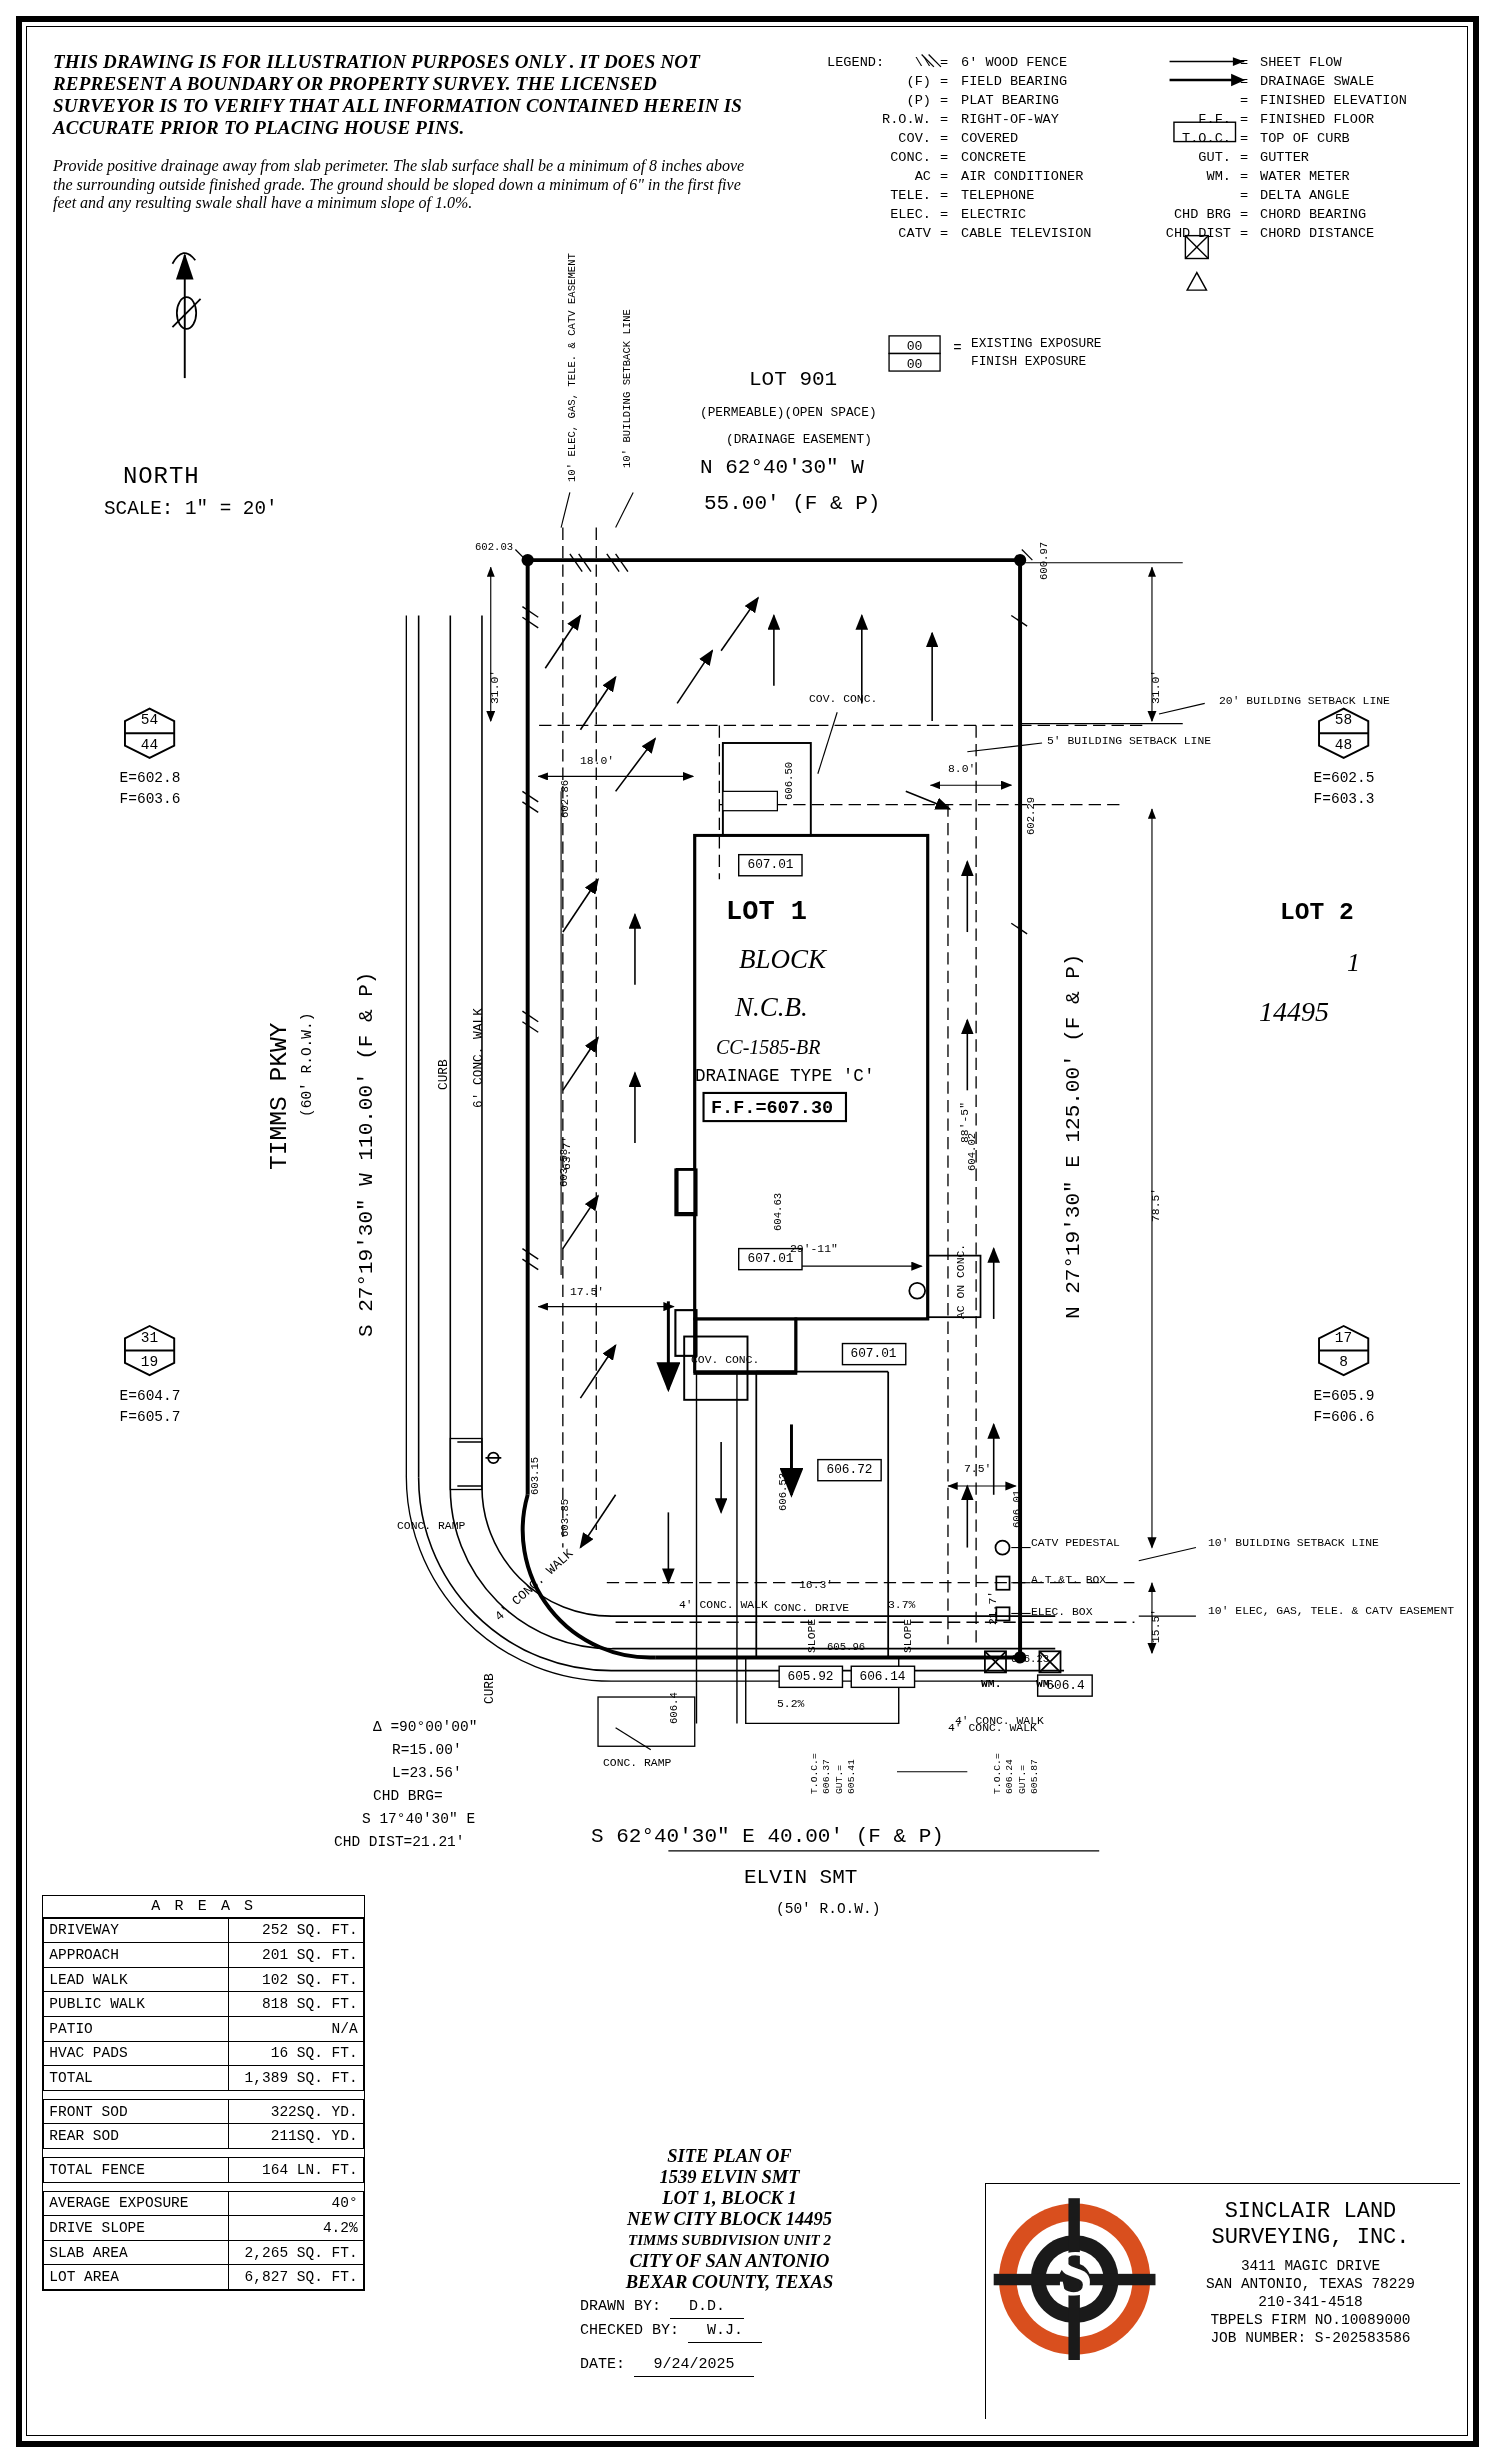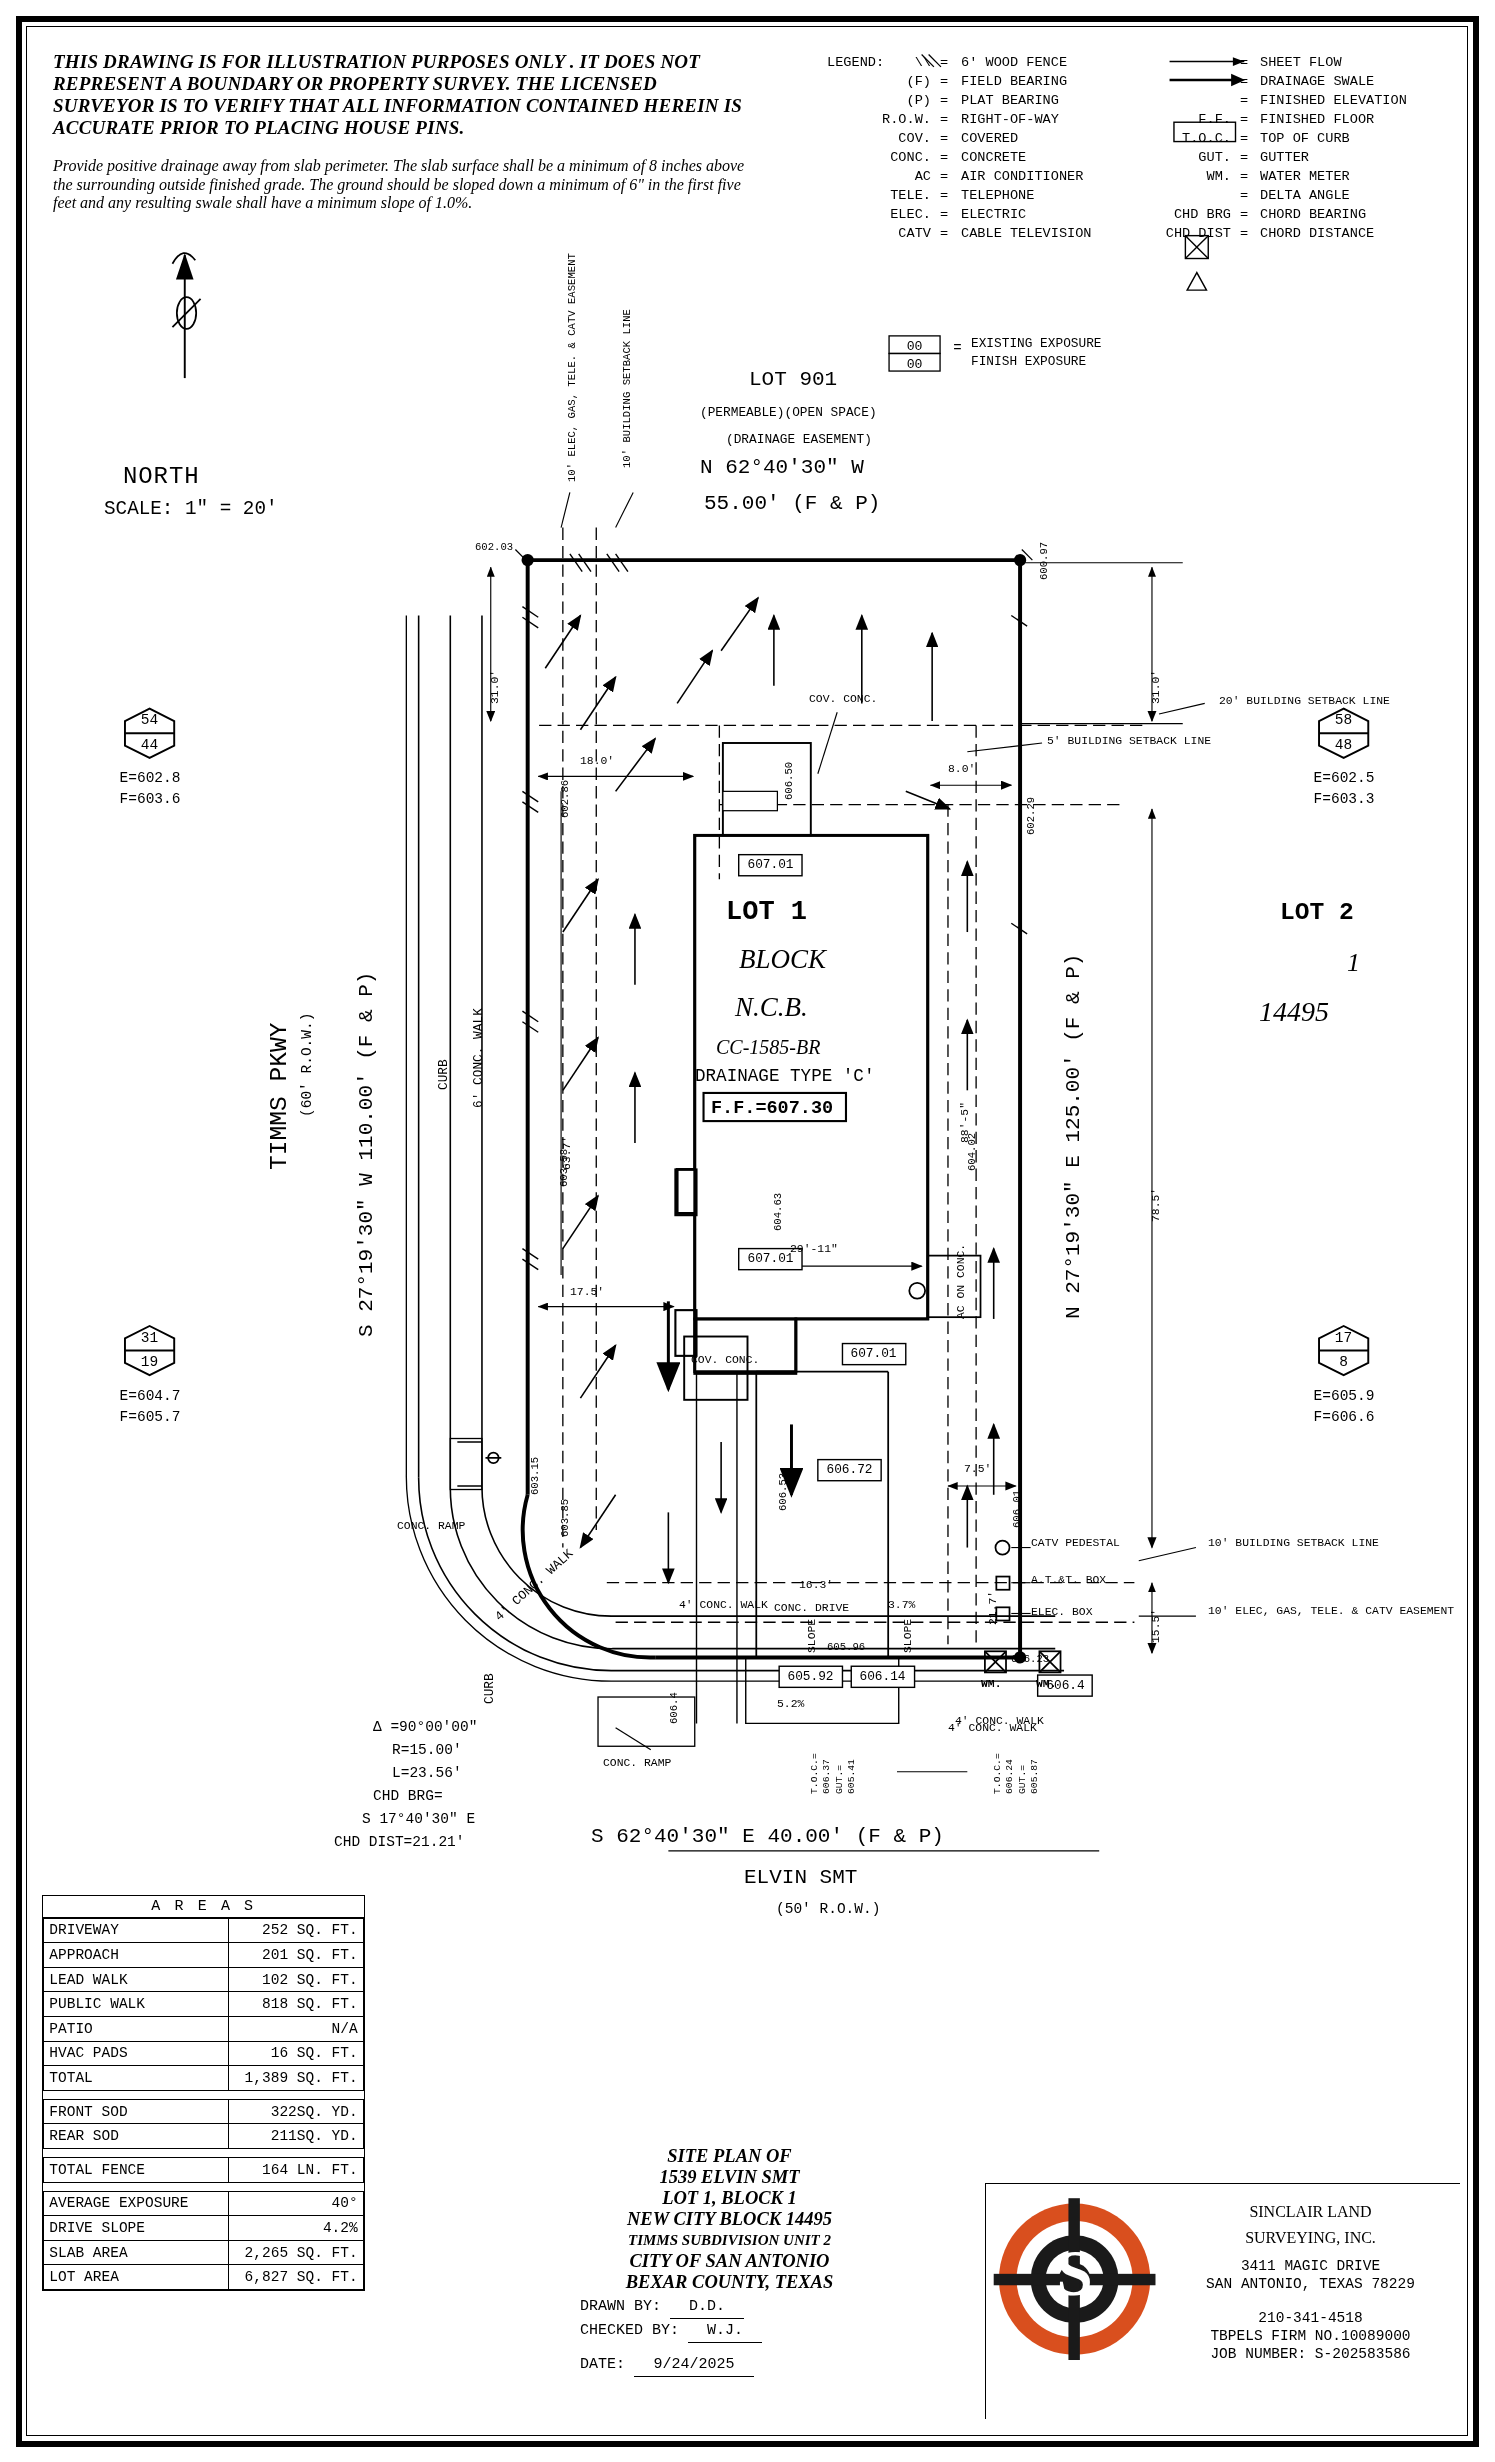--- a/index.html
+++ b/index.html
@@ -53,21 +53,21 @@
   #areas td.v{text-align:right;width:123px;}
   #areas tr.gap td{border-left:none;border-right:none;border-top:none;border-bottom:1.8px solid #000;height:8px;padding:0;}
 
   
   #titleblock{position:absolute;left:545px;top:2146px;width:369px;text-align:center;font-family:"Liberation Serif",serif;font-weight:bold;font-style:italic;font-size:18.5px;line-height:21px;}
   #drawnby{position:absolute;left:580px;top:2295px;font-family:"Liberation Mono",monospace;font-size:15px;line-height:23px;}
   .ul{border-bottom:1.4px solid #000;display:inline-block;min-width:74px;text-align:center;}
 
   
   #company{position:absolute;left:1170px;top:2199px;width:281px;text-align:center;}
-  #company .cname{font-family:Liberation Serif, serif;font-size:16px;line-height:25.5px;}
+  #company .cname{font-family:Liberation Mono, monospace;font-size:22px;line-height:25.5px;}
   #company .caddr{font-family:"Liberation Mono",monospace;font-size:14.5px;line-height:18px;margin-top:7px;}
   #companybox{position:absolute;left:985px;top:2183px;width:475px;height:236px;border-top:1.8px solid #000;border-left:1.8px solid #000;box-sizing:border-box;}
 
   svg{position:absolute;left:0;top:0;overflow:visible;}
 </style>
 </head>
 <body>
 
 <div id="page">
   <div id="frame"></div>
@@ -633,19 +633,19 @@
       <rect x="1130" y="2586" width="184" height="13" fill="#1a1a1a"></rect>
       <rect x="1215" y="2500" width="13" height="184" fill="#1a1a1a"></rect>
       <text x="1222" y="2610" font-family="Liberation Serif, serif" font-size="74" font-weight="bold" fill="#ffffff" text-anchor="middle">S</text>
     </g>
   </svg>
   <div id="company">
     <div class="cname">SINCLAIR LAND</div>
     <div class="cname">SURVEYING, INC.</div>
     <div class="caddr">3411 MAGIC DRIVE</div>
     <div class="caddr" style="margin-top:0">SAN ANTONIO, TEXAS 78229</div>
-    <div class="caddr" style="margin-top:16px">210-341-4518</div>
+    <div class="caddr" style="margin-top:0">210-341-4518</div>
     <div class="caddr" style="margin-top:0">TBPELS FIRM NO.10089000</div>
     <div class="caddr" style="margin-top:0">JOB NUMBER:  S-202583586</div>
   </div>
 
 </div>
 
 
 </body></html>

